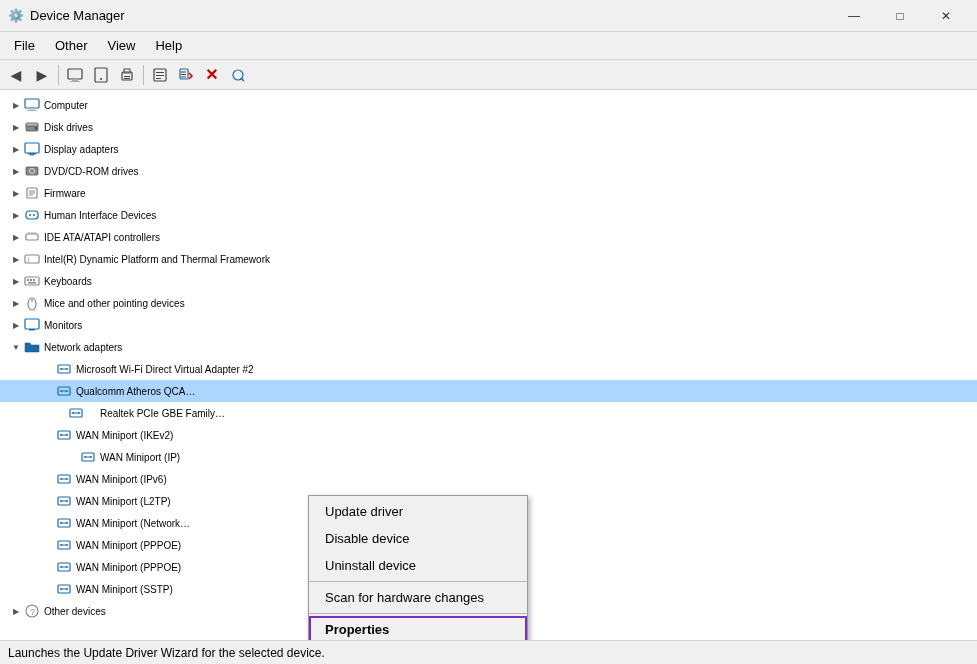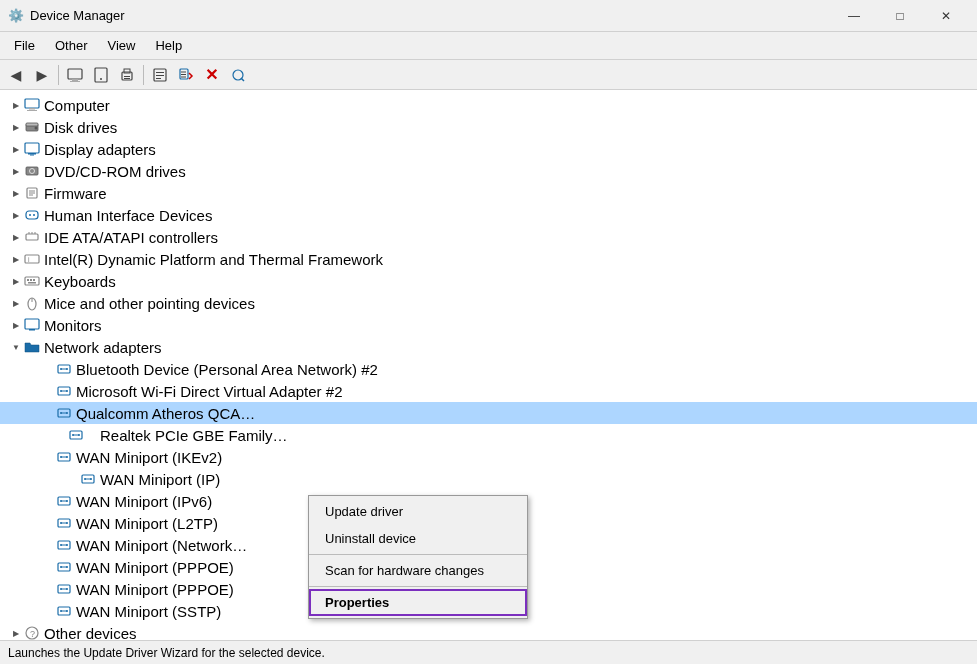--- a/index.html
+++ b/index.html
@@ -139,21 +139,21 @@
     .tree-icon {
       width: 16px;
       height: 16px;
       margin-right: 4px;
       flex-shrink: 0;
       display: flex;
       align-items: center;
       justify-content: center;
     }
     .tree-label {
-      font-size: 15px;
+      font-size: 10px;
       color: #000;
     }
 
     
     .context-menu {
       position: absolute;
       background: #f0f0f0;
       border: 1px solid #999;
       box-shadow: 2px 2px 5px rgba(0,0,0,0.3);
       z-index: 1000;
@@ -410,32 +410,20 @@
       <div class="tree-item" style="padding-left: 40px;">
         <span class="tree-expand"></span>
         <span class="tree-icon svg-icon">
           <svg width="16" height="16" viewBox="0 0 16 16">
             <rect x="2" y="4" width="12" height="8" rx="1" fill="none" stroke="#1a6ca8" stroke-width="1.2"></rect>
             <line x1="5" y1="8" x2="11" y2="8" stroke="#1a6ca8" stroke-width="1"></line>
             <circle cx="5" cy="8" r="1" fill="#1a6ca8"></circle>
             <circle cx="11" cy="8" r="1" fill="#1a6ca8"></circle>
           </svg>
         </span>
-        <span class="tree-label">Bluetooth Device (Personal Area Network) #2</span>
-      </div>
-      <div class="tree-item" style="padding-left: 40px;">
-        <span class="tree-expand"></span>
-        <span class="tree-icon svg-icon">
-          <svg width="16" height="16" viewBox="0 0 16 16">
-            <rect x="2" y="4" width="12" height="8" rx="1" fill="none" stroke="#1a6ca8" stroke-width="1.2"></rect>
-            <line x1="5" y1="8" x2="11" y2="8" stroke="#1a6ca8" stroke-width="1"></line>
-            <circle cx="5" cy="8" r="1" fill="#1a6ca8"></circle>
-            <circle cx="11" cy="8" r="1" fill="#1a6ca8"></circle>
-          </svg>
-        </span>
         <span class="tree-label">Microsoft Wi-Fi Direct Virtual Adapter #2</span>
       </div>
       <div class="tree-item highlighted" style="padding-left: 40px;">
         <span class="tree-expand"></span>
         <span class="tree-icon svg-icon">
           <svg width="16" height="16" viewBox="0 0 16 16">
             <rect x="2" y="4" width="12" height="8" rx="1" fill="none" stroke="#1a6ca8" stroke-width="1.2"></rect>
             <line x1="5" y1="8" x2="11" y2="8" stroke="#1a6ca8" stroke-width="1"></line>
             <circle cx="5" cy="8" r="1" fill="#1a6ca8"></circle>
             <circle cx="11" cy="8" r="1" fill="#1a6ca8"></circle>
@@ -558,20 +546,21 @@
             <circle cx="8" cy="8" r="6" fill="none" stroke="#888" stroke-width="1.2"></circle>
             <text x="6" y="12" font-size="9" fill="#888">?</text>
           </svg>
         </span>
         <span class="tree-label">Other devices</span>
       </div>
     </div>
 
   <div class="context-menu" id="contextMenu" style="top: 405px; left: 268px;">
   <div class="context-menu-item">Update driver</div>
+      <div class="context-menu-item">Disable device</div>
       <div class="context-menu-item">Uninstall device</div>
       <div class="context-menu-sep"></div>
       <div class="context-menu-item">Scan for hardware changes</div>
       <div class="context-menu-sep"></div>
       <div class="context-menu-item active" style="font-weight: bold; border: 2px solid rgb(123, 47, 190); padding: 4px 14px; background: rgb(240, 240, 240);">Properties</div>
     </div>
 </div>
 
 <div class="status-bar">
   <span>Launches the Update Driver Wizard for the selected device.</span>

